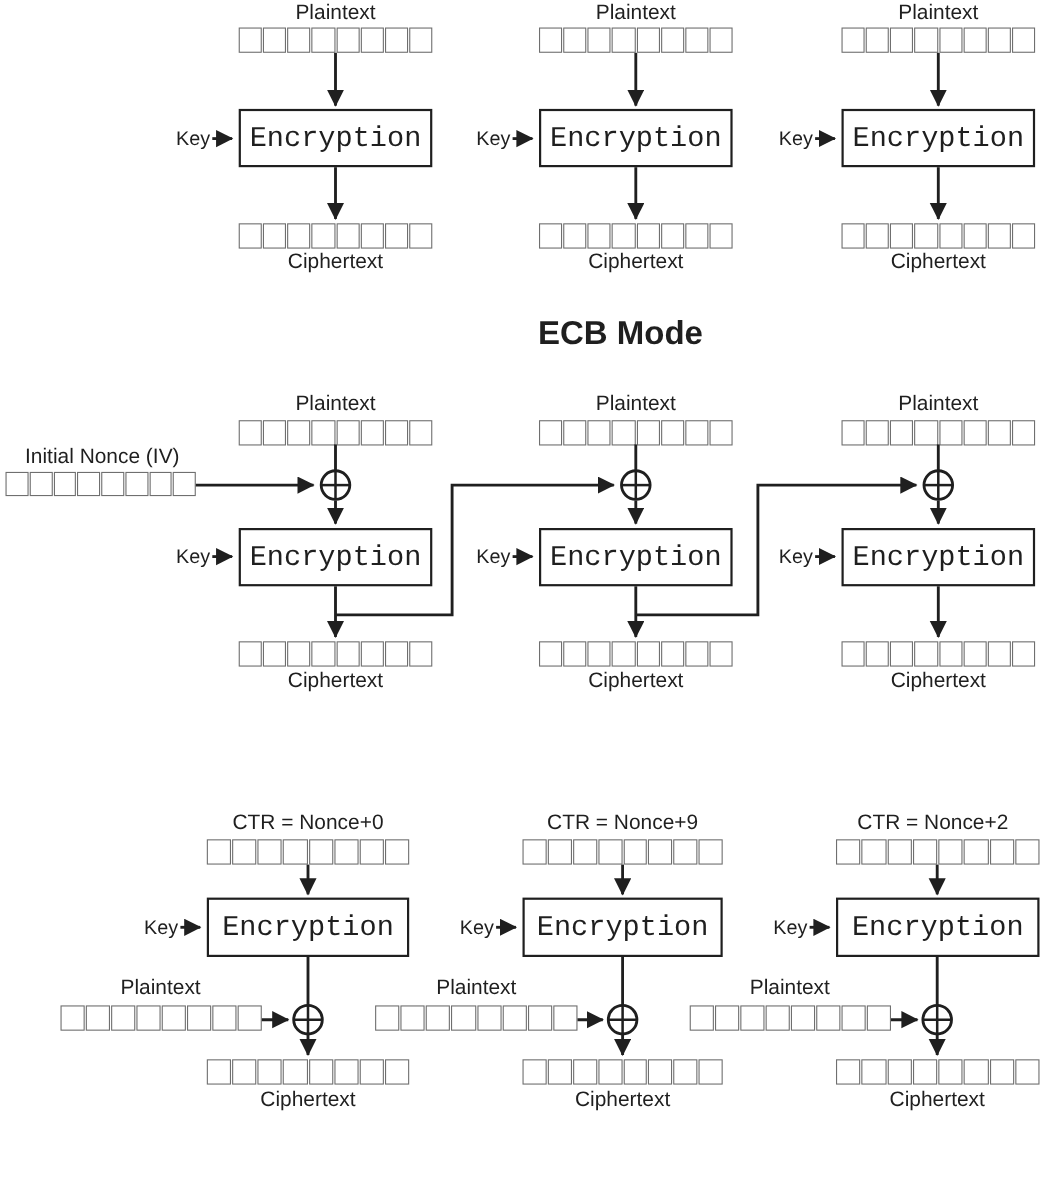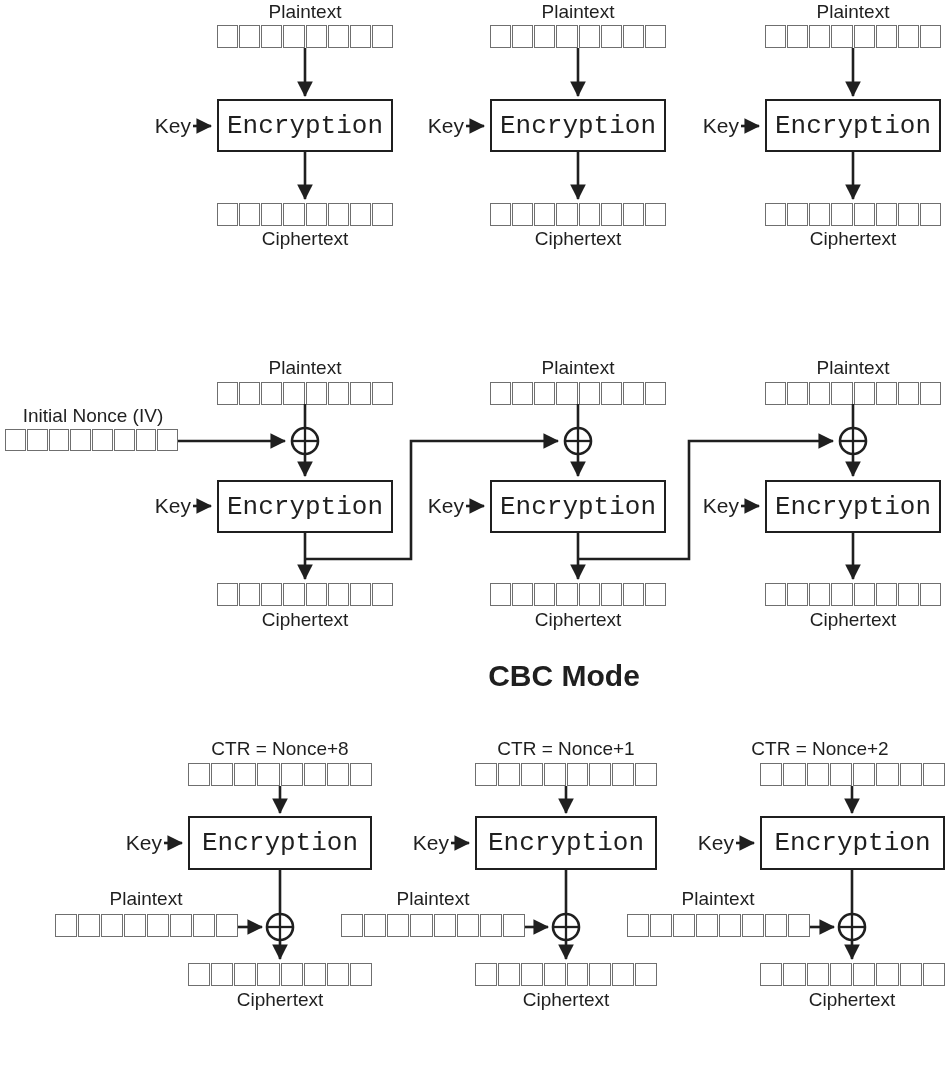--- a/index.html
+++ b/index.html
@@ -1,20 +1,20 @@
 <!DOCTYPE html>
 <html style="--ink: #1f1f1f; --cellb: #6f6f6f; --bg: #ffffff;"><head>
 <meta charset="utf-8">
 <style>
   :root { --ink:#1f1f1f; --cellb:#6f6f6f; --bg:#ffffff; }
   html,body{margin:0;padding:0;background:var(--bg);}
   .canvas{position:relative;width:950px;height:1086px;background:var(--bg);
           font-family:"Liberation Sans",sans-serif;color:var(--ink);overflow:hidden;}
   .lbl{position:absolute;transform:translateX(-50%);font-size:19px;line-height:24px;white-space:nowrap;}
-  .keylbl{position:absolute;width:90px;text-align:right;font-size:21px;line-height:26px;white-space:nowrap;}
+  .keylbl{position:absolute;width:90px;text-align:right;font-size:18px;line-height:26px;white-space:nowrap;}
   .encbox{position:absolute;border:2.6px solid var(--ink);background:var(--bg);
           display:flex;align-items:center;justify-content:center;font-size:26px;box-sizing:border-box;font-family:Liberation Mono, monospace;}
   .cells{position:absolute;display:flex;gap:1px;height:23px;box-sizing:border-box;}
   .cell{flex:1;border:1.4px solid var(--cellb);background:var(--bg);box-sizing:border-box;}
   .title{position:absolute;transform:translateX(-50%);font-weight:bold;font-size:30px;white-space:nowrap;}
   svg.wires{position:absolute;left:0;top:0;}
   .wire{stroke:var(--ink);stroke-width:2.6;fill:none;}
   .xor circle{fill:var(--bg);stroke:var(--ink);stroke-width:2.6;}
   .xor line{stroke:var(--ink);stroke-width:2.3;}
   #ah path{fill:var(--ink);}
@@ -101,20 +101,21 @@
       <div class="cell"></div>
       <div class="cell"></div>
       <div class="cell"></div>
       <div class="cell"></div>
     </div>
 
   <div class="lbl" style="left:305px;top:227px">Ciphertext</div>
   <div class="lbl" style="left:578px;top:227px">Ciphertext</div>
   <div class="lbl" style="left:853px;top:227px">Ciphertext</div>
 
+  <div class="title" style="left:564px;top:287px">ECB Mode</div>
 
   <div class="lbl" style="left:305px;top:356px">Plaintext</div>
   <div class="lbl" style="left:578px;top:356px">Plaintext</div>
   <div class="lbl" style="left:853px;top:356px">Plaintext</div>
 
   <div class="cells" style="left:217px;top:382px;width:176px">
       <div class="cell"></div>
       <div class="cell"></div>
       <div class="cell"></div>
       <div class="cell"></div>
@@ -198,25 +199,24 @@
       <div class="cell"></div>
       <div class="cell"></div>
       <div class="cell"></div>
       <div class="cell"></div>
     </div>
 
   <div class="lbl" style="left:305px;top:608px">Ciphertext</div>
   <div class="lbl" style="left:578px;top:608px">Ciphertext</div>
   <div class="lbl" style="left:853px;top:608px">Ciphertext</div>
 
-  <div class="title" style="left:564px;top:659px">CBC Mode</div>
-
-  <div class="lbl" style="left:280px;top:737px">CTR = Nonce+8</div>
-  <div class="lbl" style="left:566px;top:737px">CTR = Nonce+1</div>
-  <div class="lbl" style="left:820px;top:737px">CTR = Nonce+2</div>
+
+  <div class="lbl" style="left:280px;top:737px">CTR = Nonce+0</div>
+  <div class="lbl" style="left:566px;top:737px">CTR = Nonce+9</div>
+  <div class="lbl" style="left:848px;top:737px">CTR = Nonce+2</div>
 
   <div class="cells" style="left:188px;top:763px;width:184px">
       <div class="cell"></div>
       <div class="cell"></div>
       <div class="cell"></div>
       <div class="cell"></div>
       <div class="cell"></div>
       <div class="cell"></div>
       <div class="cell"></div>
       <div class="cell"></div>

